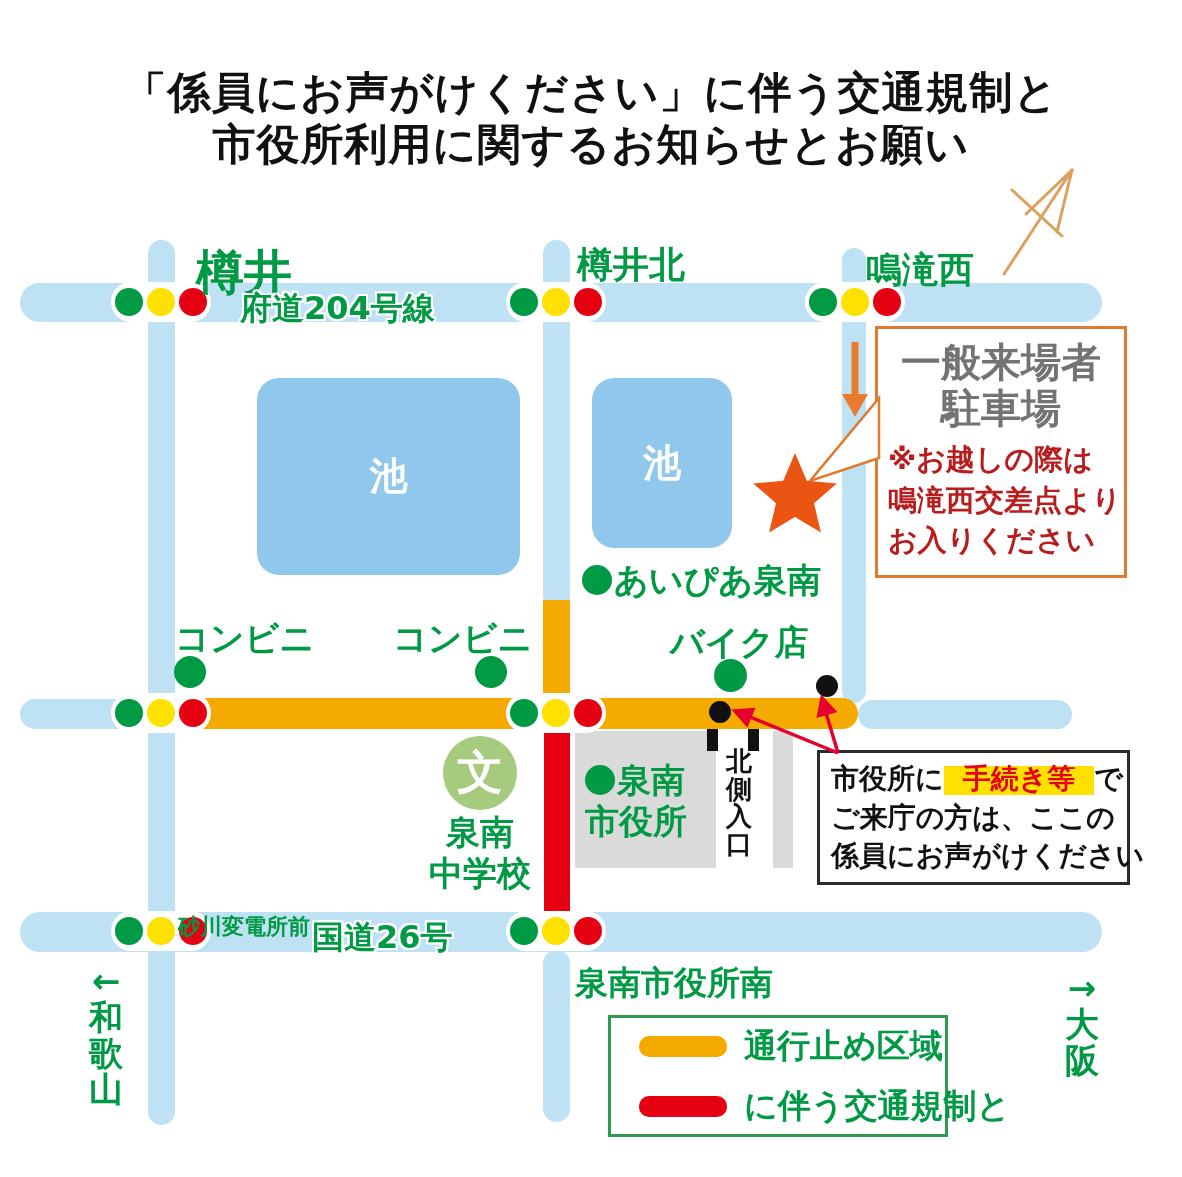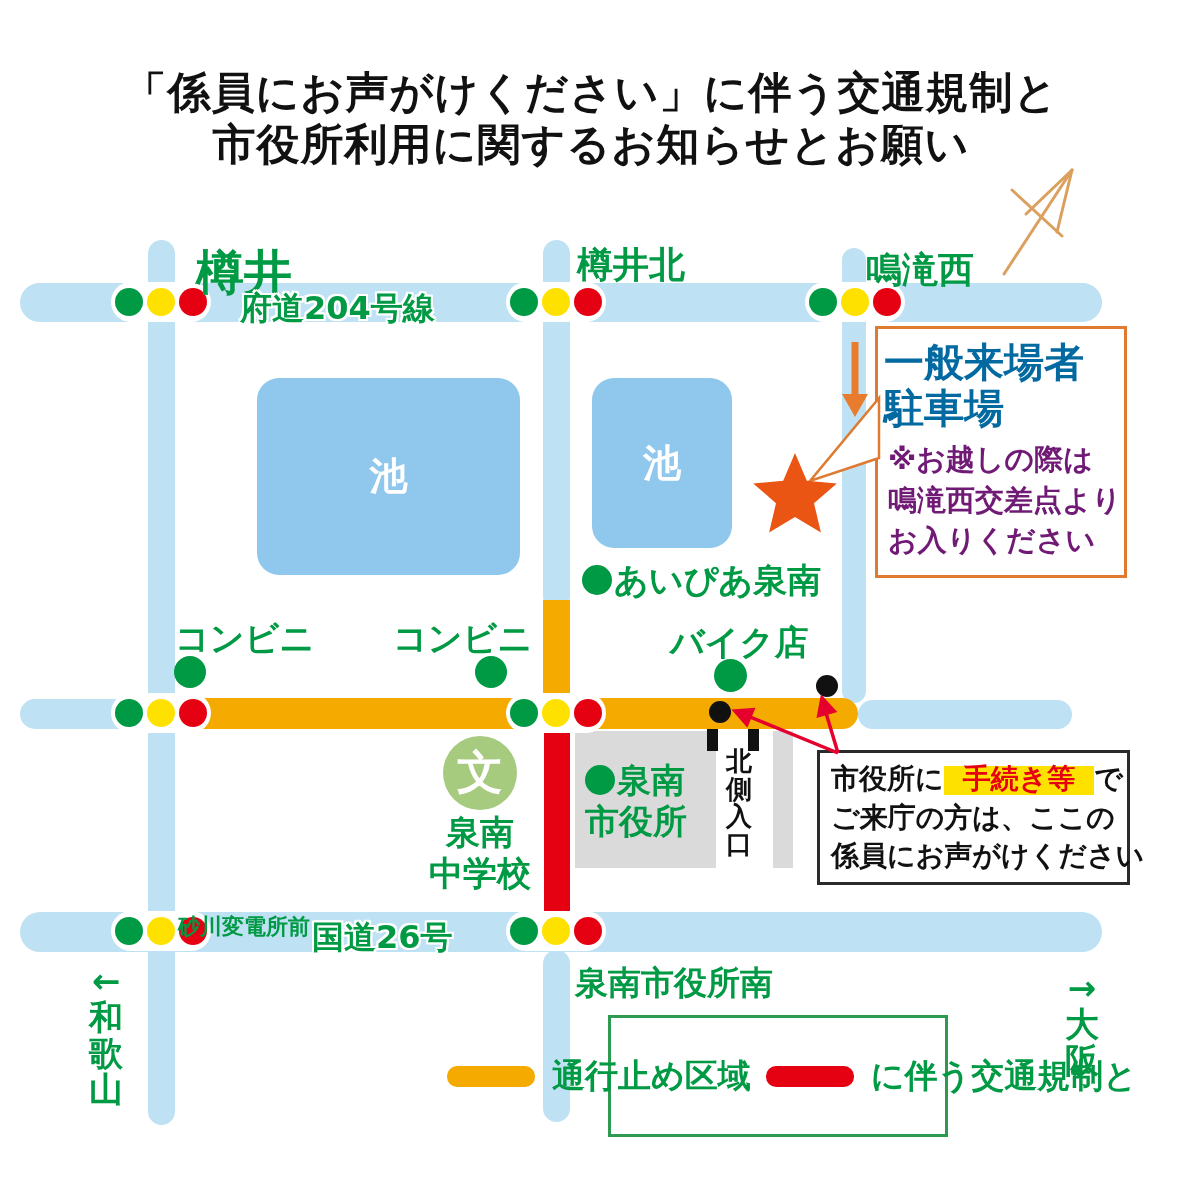--- a/index.html
+++ b/index.html
@@ -39,33 +39,33 @@
     background:#009944;vertical-align:-3px;margin-right:2px;}
   .vtext{white-space:pre-line;text-align:center;line-height:1.06;}
   .school-circle{position:absolute;width:74px;height:74px;border-radius:50%;background:#A6CA7E;
     display:flex;align-items:center;justify-content:center;color:#fff;
     font-size:46px;font-weight:bold;z-index:4;}
   .blackdot{position:absolute;background:#111;border-radius:50%;z-index:5;}
   .post{position:absolute;background:#111;z-index:5;}
   
   .parking-box{position:absolute;left:875px;top:326px;width:252px;height:252px;
     background:#fff;border:3px solid #DE7B30;z-index:5;box-sizing:border-box;}
-  .parking-title{margin:10px 6px 2px 6px;color:#0369a1;
+  .parking-title{margin:10px 6px 2px 6px;text-align:center;color:#737373;
     font-size:40px;font-weight:bold;line-height:1.15;white-space:pre-line;}
-  .parking-note{margin:8px 0 0 10px;color:#701a75;font-size:29px;font-weight:bold;
+  .parking-note{margin:8px 0 0 10px;color:#b91c1c;font-size:29px;font-weight:bold;
     line-height:1.4;white-space:pre-line;}
   .staff-box{position:absolute;left:817px;top:750px;width:313px;height:135px;
     background:#fff;border:3px solid #2b2b2b;z-index:5;box-sizing:border-box;
     padding:7px 0 0 11px;font-size:28px;font-weight:bold;color:#111;line-height:1.38;
     white-space:nowrap;}
   .hl{color:#E50012;background:linear-gradient(transparent 12%,#FFE100 12%);padding:0 19px;}
   
   .legend{position:absolute;left:608px;top:1015px;width:340px;height:122px;
     background:#fff;border:3px solid #2E9A50;z-index:5;box-sizing:border-box;
-    display:flex;justify-content:center;gap:15px;padding-left:28px;}
+    display:flex;flex-direction:column;justify-content:center;gap:15px;padding-left:28px;}
   .legend-row{display:flex;align-items:center;gap:17px;}
   .sw{width:88px;height:21px;border-radius:10px;flex:0 0 auto;}
   .sw0{background:#F5AA00}.sw1{background:#E50012}
   .legend-label{color:#009944;font-size:33px;font-weight:bold;white-space:nowrap;}
   
   .overlay{position:absolute;left:0;top:0;z-index:6;pointer-events:none;}
 </style>
 </head>
 <body>
 

